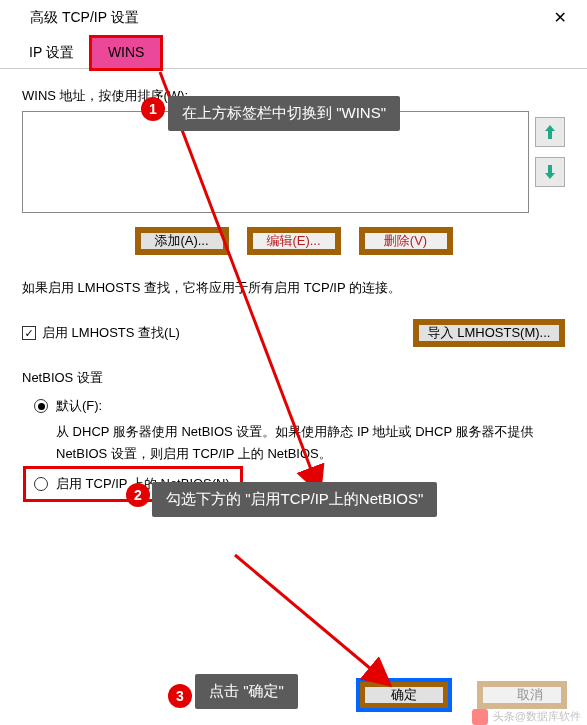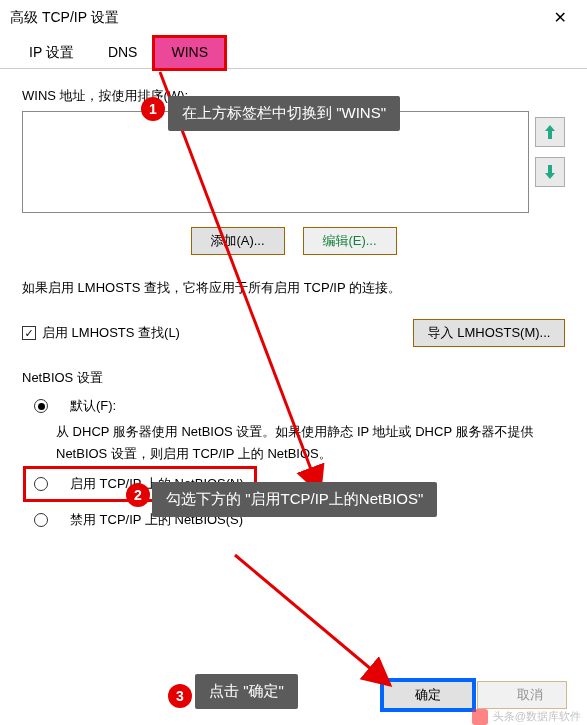--- a/index.html
+++ b/index.html
@@ -9,21 +9,21 @@
       font-family: "Microsoft YaHei", "Segoe UI", sans-serif;
       font-size: 13px;
       background: #fff;
       position: relative;
       overflow: hidden;
     }
     .titlebar {
       display: flex;
       justify-content: space-between;
       align-items: center;
-      padding: 8px 12px 6px 10px;
+      padding: 8px 12px 6px 30px;
       font-size: 14px;
     }
     .close-btn {
       font-size: 16px;
       padding: 0 8px;
       cursor: pointer;
     }
     .tabs {
       display: flex;
       border-bottom: 1px solid #ccc;
@@ -82,30 +82,30 @@
     .arrow-btn svg { width: 12px; height: 14px; }
     .btn-row {
       display: flex;
       justify-content: center;
       gap: 18px;
       margin-top: 14px;
     }
     .btn {
       min-width: 94px;
       height: 28px;
-      border: 1px solid #a16207;
+      border: 6px solid #a16207;
       background: #e1e1e1;
       display: flex;
       align-items: center;
       justify-content: center;
       cursor: pointer;
       font-size: 13px;
     }
     .btn.disabled {
-      color: #15803d;
+      color: #b91c1c;
       background: #efefef;
     }
     .btn.wide { min-width: 152px; }
     .note {
       margin: 24px 0 22px 0;
     }
     .checkbox-row {
       display: flex;
       align-items: center;
       justify-content: space-between;
@@ -128,21 +128,21 @@
     .fieldset {
       margin-top: 22px;
       position: relative;
     }
     .fieldset-label {
       margin-bottom: 0;
     }
     .radio-row {
       display: flex;
       align-items: center;
-      gap: 22px;
+      gap: 8px;
       margin: 10px 0 6px 12px;
     }
     .radio {
       width: 14px;
       height: 14px;
       border: 1px solid #333;
       border-radius: 50%;
       display: inline-flex;
       align-items: center;
       justify-content: center;
@@ -162,21 +162,21 @@
       outline: 3px solid #e40000;
       padding: 6px 10px 6px 8px;
       margin-left: 4px;
       display: inline-flex;
     }
     .dialog-buttons {
       position: absolute;
       bottom: 16px;
       right: 20px;
       display: flex;
-      gap: 4px;
+      gap: 28px;
     }
     .ok-highlight {
       outline: 4px solid #0066ff;
       outline-offset: -1px;
     }
     .cancel-fade {
       opacity: 0.45;
       padding-left: 16px;
     }
     .callout {
@@ -239,21 +239,20 @@
 </head>
 <body>
 
 <div class="titlebar">
   <span>高级 TCP/IP 设置</span>
   <span class="close-btn">✕</span>
 </div>
 
 <div class="tabs">
   <div class="tab">IP 设置</div>
-  <div class="tab">DNS</div>
   <div class="tab active highlighted">WINS</div>
 </div>
 
 <div class="content">
   <div class="group-label">WINS 地址，按使用排序(W):</div>
   <div class="wins-list">
     <div class="listbox"></div>
     <div class="arrow-buttons">
       <div class="arrow-btn">
         <svg viewBox="0 0 12 14">
@@ -263,20 +262,21 @@
       <div class="arrow-btn">
         <svg viewBox="0 0 12 14">
             <path d="M6 14 L11 8 L8 8 L8 0 L4 0 L4 8 L1 8 Z" fill="#2a8"></path>
           </svg>
       </div>
     </div>
   </div>
   <div class="btn-row">
     <div class="btn">添加(A)...</div>
     <div class="btn disabled">编辑(E)...</div>
+    <div class="btn disabled">删除(V)</div>
   </div>
 
   <div class="note">如果启用 LMHOSTS 查找，它将应用于所有启用 TCP/IP 的连接。</div>
 
   <div class="checkbox-row">
     <label class="checkbox-wrap">
       <span class="checkbox">✓</span>
       <span>启用 LMHOSTS 查找(L)</span>
     </label>
     <div class="btn wide">导入 LMHOSTS(M)...</div>
@@ -291,24 +291,20 @@
     </label>
     <div class="radio-desc">从 DHCP 服务器使用 NetBIOS 设置。如果使用静态 IP 地址或 DHCP 服务器不提供 NetBIOS 设置，则启用 TCP/IP 上的 NetBIOS。</div>
 
     <div class="radio-highlight">
       <label class="radio-row" style="margin:0">
         <span class="radio"></span>
         <span>启用 TCP/IP 上的 NetBIOS(N)</span>
       </label>
     </div>
 
-    <label class="radio-row" style="margin-top:12px">
-      <span class="radio"></span>
-      <span>禁用 TCP/IP 上的 NetBIOS(S)</span>
-    </label>
   </div>
 </div>
 
 <div class="dialog-buttons">
   <div class="btn ok-highlight" style="min-width:90px">确定</div>
   <div class="btn cancel-fade" style="min-width:90px">取消</div>
 </div>
 
 <svg class="annotation-svg">
   <defs>

